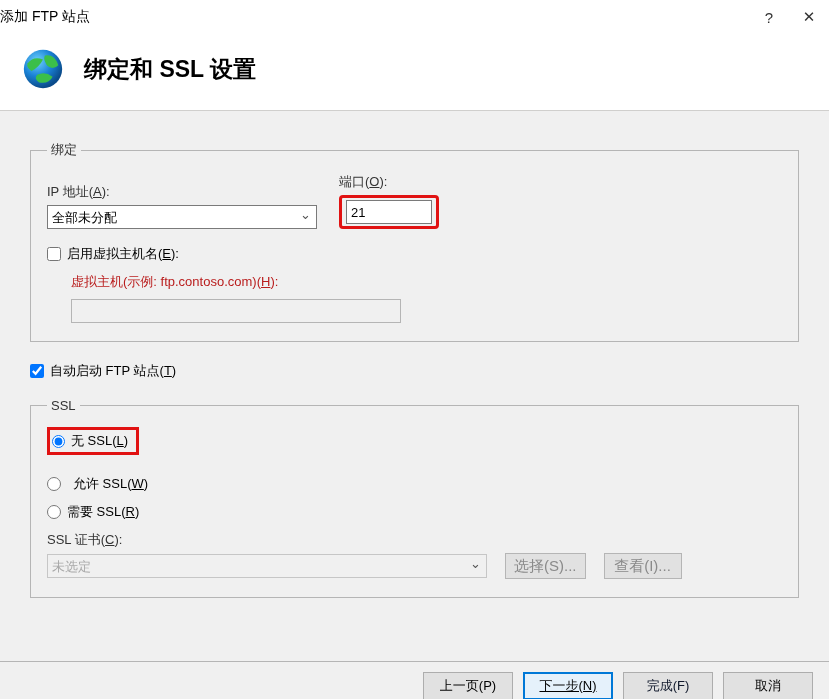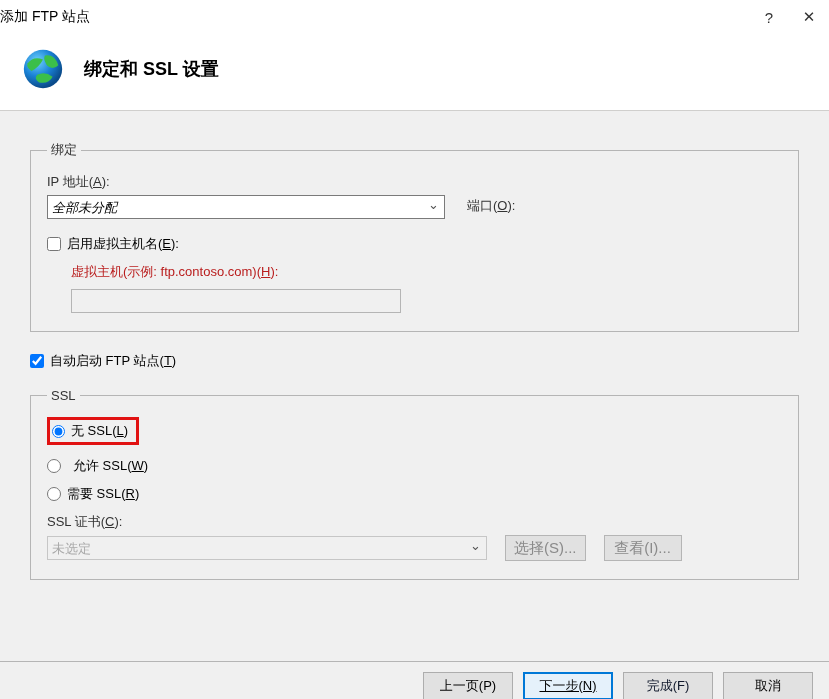--- a/index.html
+++ b/index.html
@@ -26,21 +26,21 @@
       padding: 12px 20px 18px 20px;
       border-bottom: 1px solid #d0cfcd;
       background: #fff;
     }
     .globe-icon {
       width: 46px; height: 46px;
       margin-right: 18px;
     }
     .globe-icon svg { width: 46px; height: 46px; }
     .header-title {
-      font-size: 18px;
+      font-size: 23px;
       font-weight: bold;
     }
     .content {
       background: #f0f0f0;
       padding: 30px 30px 0 30px;
       height: 599px;
       position: relative;
     }
     fieldset {
       border: 1px solid #b5b5b5;
@@ -66,21 +66,21 @@
       height: 24px;
       padding: 2px 4px;
     }
     select { appearance: none; -webkit-appearance:none; background-image:none; padding-right:20px; position:relative;}
     .select-wrap { position: relative; display:inline-block;}
     .select-wrap::after{
       content:"⌄";
       position:absolute; right:6px; top:2px; font-size:13px; color:#555; pointer-events:none;
     }
     select:disabled, input:disabled { background:#f0f0f0; color:#8a8a8a; border-color:#b5b5b5;}
-    .ip-select { width: 398px; font-style: italic; }
+    .ip-select { width: 270px; }
     .port-input { width: 86px; }
     .checkbox-row { display:flex; align-items:center; gap:6px; margin-top:16px;}
     .checkbox-row input[type="checkbox"]{ width:14px;height:14px;}
     .checkbox-row label{font-size:13px;}
     .mnemonic { text-decoration: underline; }
     .vhost-section { margin-top:10px; margin-left:24px;}
     .vhost-input { width:330px; margin-top:4px;}
     .auto-start-row { display:flex; align-items:center; gap:6px; margin-bottom:18px;}
     .auto-start-row input[type="checkbox"]{width:14px;height:14px;}
     .radio-row{display:flex;align-items:center;gap:6px;margin-bottom:10px;}
@@ -171,20 +171,23 @@
         <span class="select-wrap">
           <select class="ip-select">
             <option>全部未分配</option>
           </select>
         </span>
       </div>
       <div class="field">
         <div class="field-label">
           <span>端口(</span><span class="mnemonic">O</span><span>):</span>
         </div>
+        <span class="highlight-red">
+          <input type="text" class="port-input" value="21" style="">
+        </span>
       </div>
     </div>
 
     <div class="checkbox-row">
       <input type="checkbox" style="">
       <label>
         <span>启用虚拟主机名(</span><span class="mnemonic">E</span><span>):</span>
       </label>
     </div>
 
@@ -206,21 +209,21 @@
   <fieldset>
     <legend>SSL</legend>
 
     <span class="highlight-red-row">
       <input type="radio" name="ssl" checked="" style="">
       <label>
         <span>无 SSL(</span><span class="mnemonic">L</span><span>)</span>
       </label>
     </span>
 
-    <div class="radio-row" style="margin-top:12px;gap:12px;">
+    <div class="radio-row" style="margin-top:20px;gap:12px;">
       <input type="radio" name="ssl" style="">
       <label>
         <span>允许 SSL(</span><span class="mnemonic">W</span><span>)</span>
       </label>
     </div>
 
     <div class="radio-row">
       <input type="radio" name="ssl" style="">
       <label>
         <span>需要 SSL(</span><span class="mnemonic">R</span><span>)</span>

